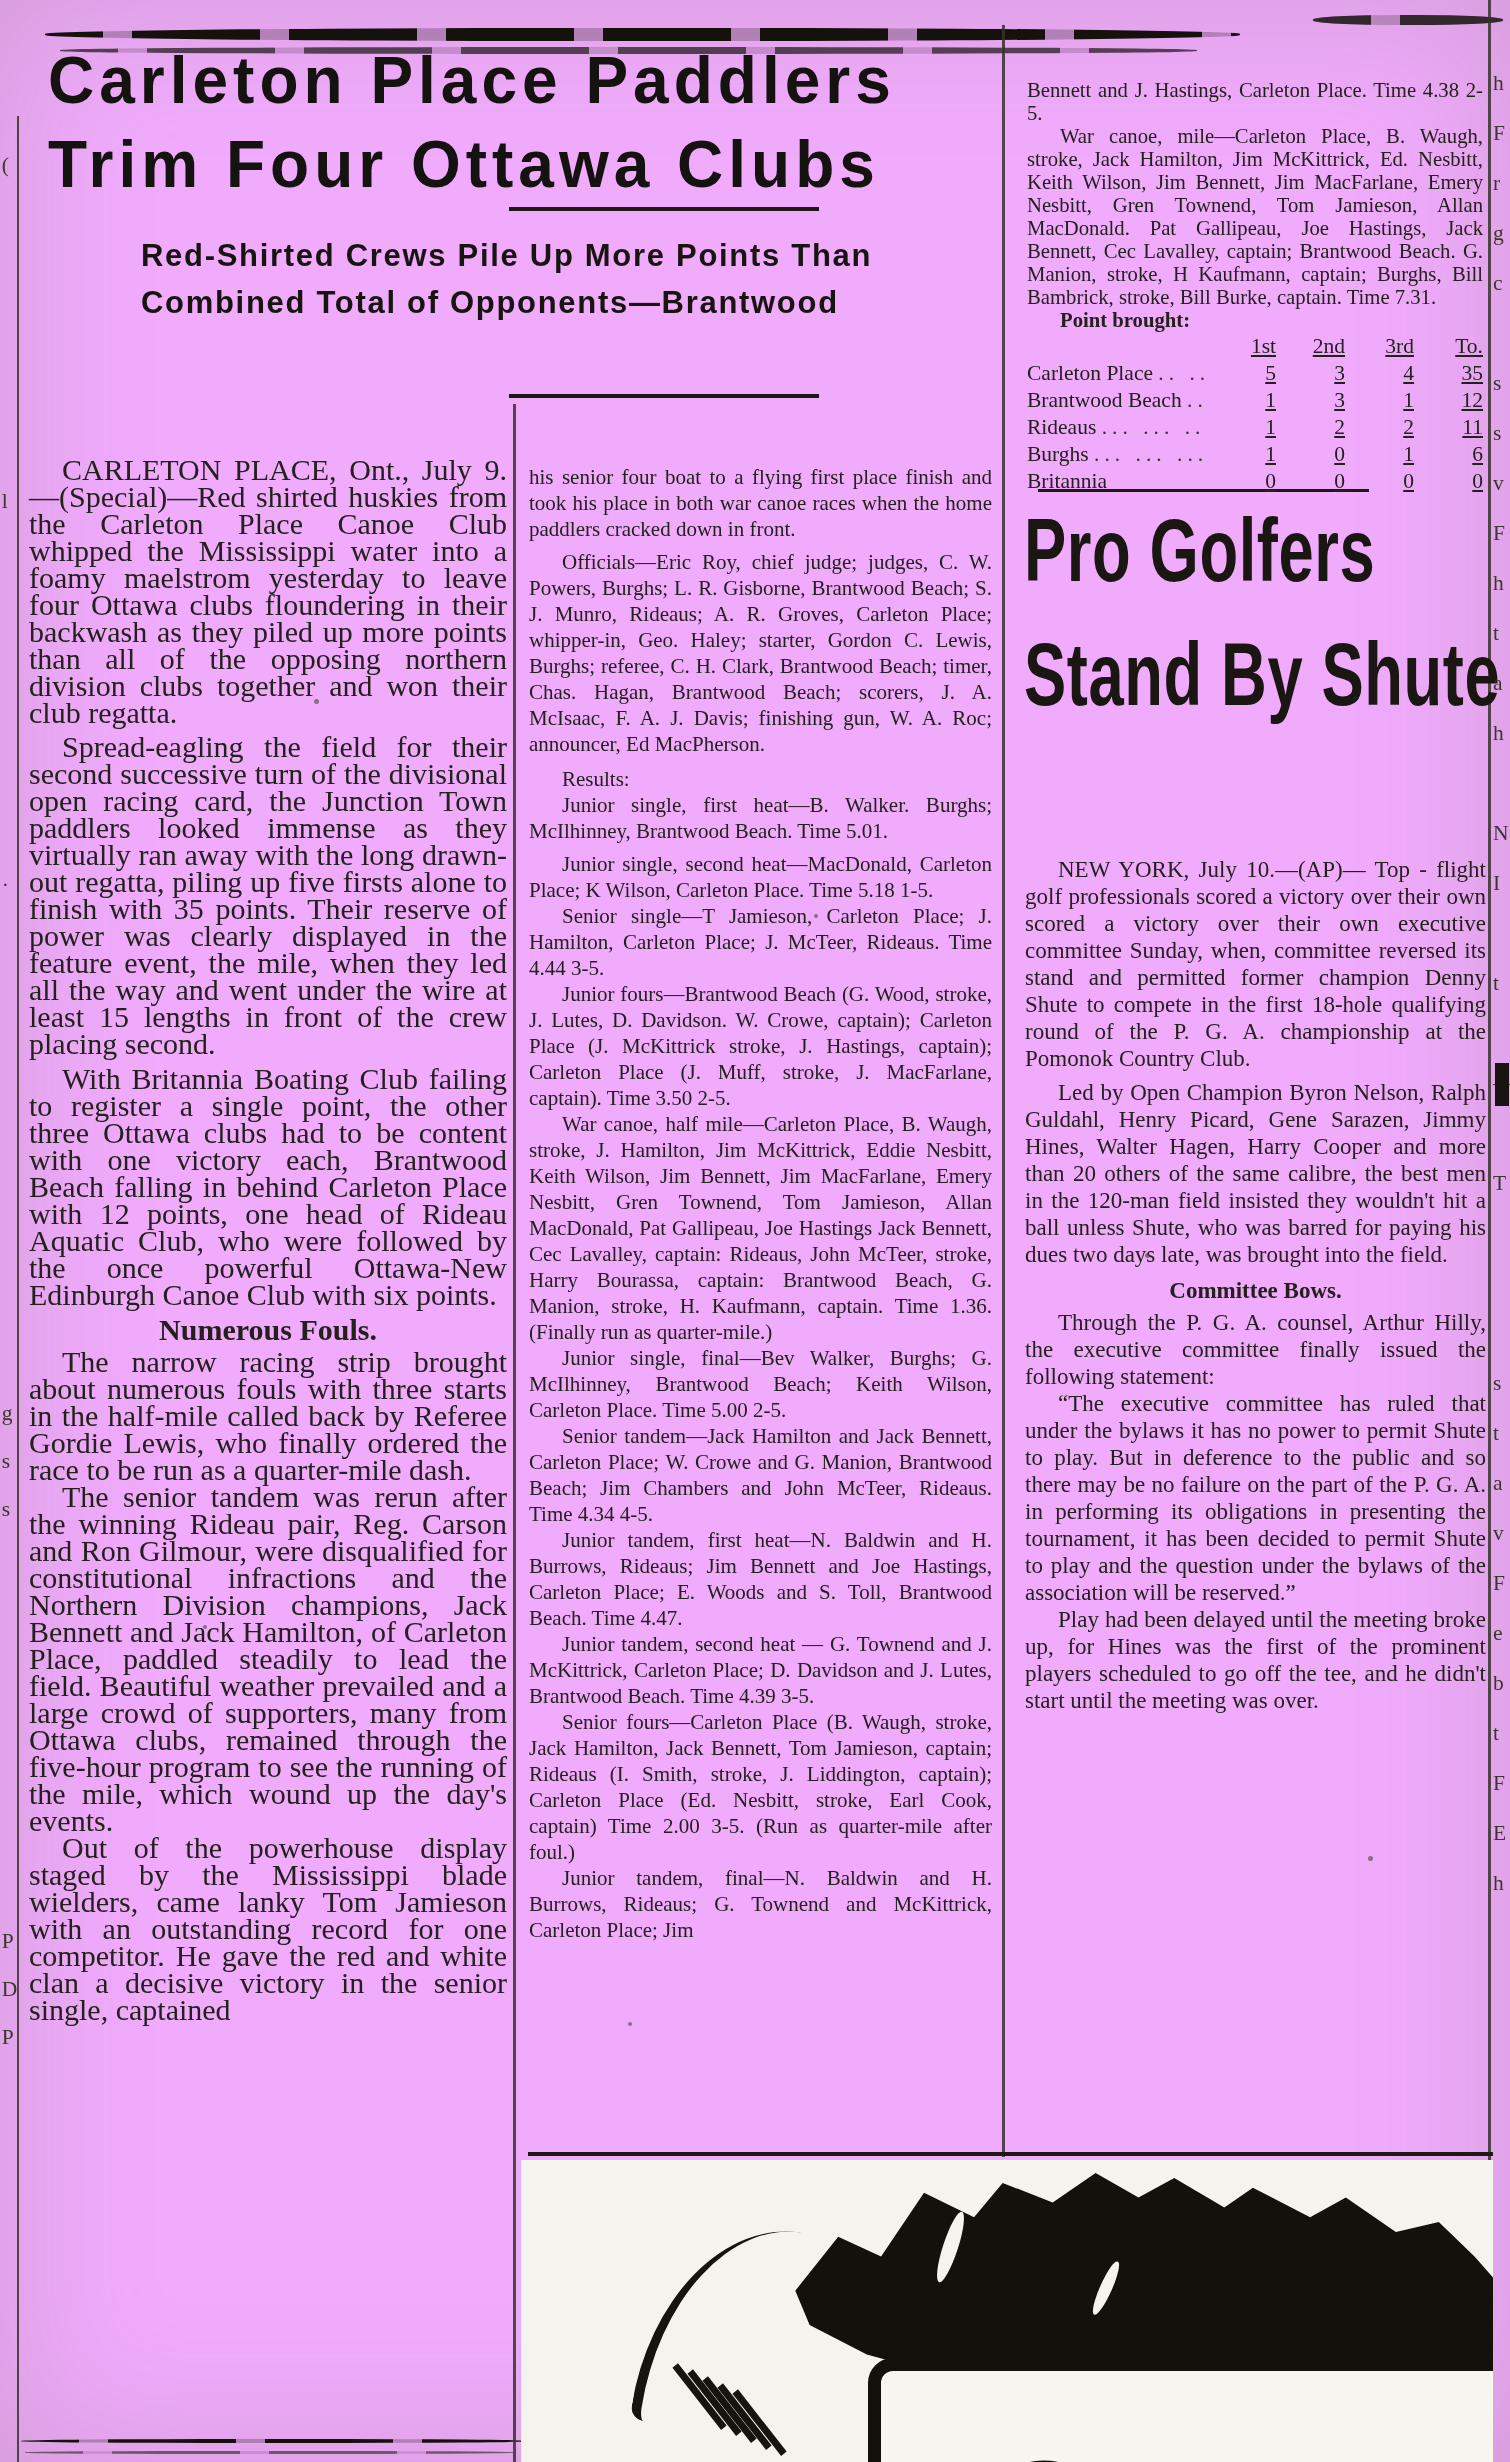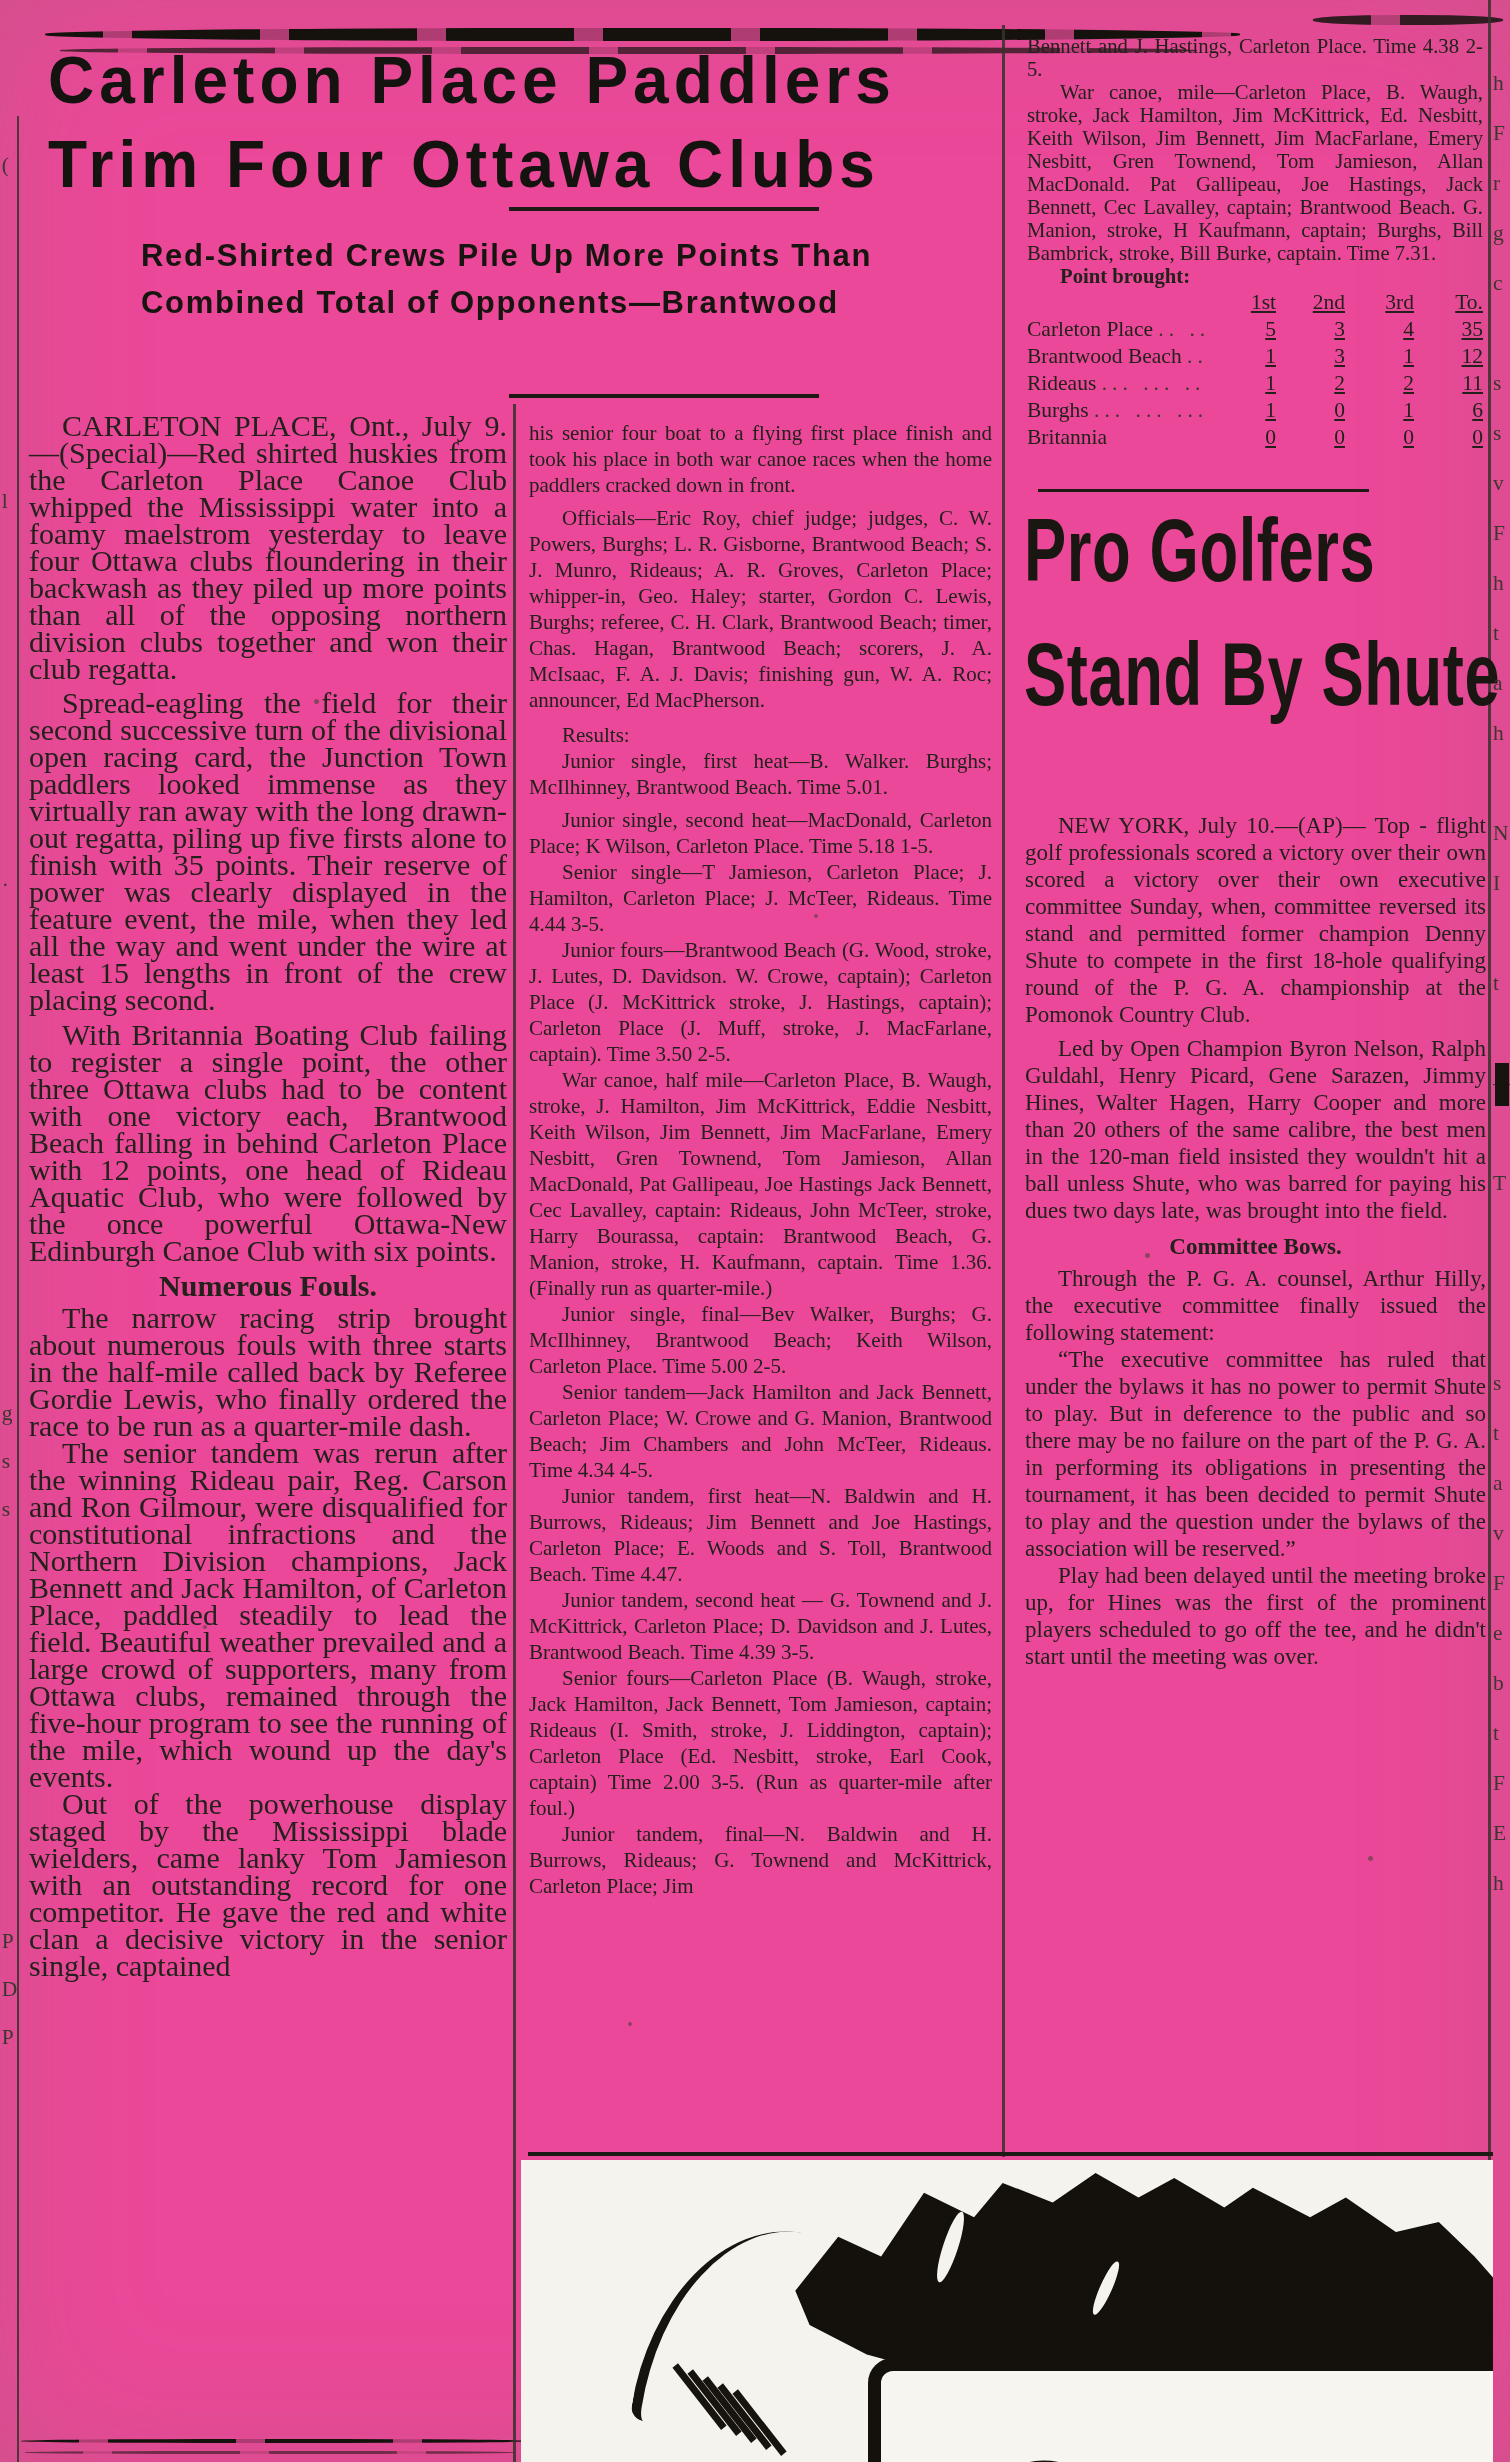--- a/index.html
+++ b/index.html
@@ -1,33 +1,33 @@
 <!DOCTYPE html>
 <html style="font-size:13.2px"><head>
 <meta charset="utf-8">
 <style>
   html,body{margin:0;padding:0;background:#e8e6e0;}
-  .page{position:relative;width:1511px;height:2462px;background:#ec4899;overflow:hidden;
+  .page{position:relative;width:1511px;height:2462px;background:#f0abfc;overflow:hidden;
         font-family:"Liberation Serif", serif;color:#24211c;
         box-shadow:inset 0 0 149px rgba(120,110,95,.25);}
   
   .vrule{position:absolute;width:2.5px;background:#35322b;opacity:.85;}
   .hrule{position:absolute;background:#1d1a15;}
   
   .torn{position:absolute;border-radius:45%;
         background:repeating-linear-gradient(90deg,#15120e 0 58px,rgba(21,18,14,.25) 58px 87px,#15120e 87px 157px);}
   
   .headline{position:absolute;left:48px;top:38px;width:992px;
             font-family:"Liberation Sans",sans-serif;font-weight:700;color:#15130f;
             font-size:64px;line-height:80px;letter-spacing:5px;transform:scaleY(1.05);transform-origin:left top;}
   .subhead{position:absolute;left:141px;top:232px;width:827px;
            font-family:"Liberation Sans",sans-serif;font-weight:700;color:#181511;
            font-size:31px;line-height:47px;letter-spacing:1.7px;}
   
-  .bodycol{position:absolute;text-align:justify;}
+  .bodycol{position:absolute;text-align:justify;margin-top:44px;}
   .col1{left:29px;top:412px;width:478px;font-size:30px;line-height:27px;}
   .col2{left:529px;top:420px;width:463px;font-size:21px;line-height:26px;}
   .col3top{left:1027px;top:35px;width:456px;font-size:20.7px;line-height:23px;}
   .col3golf{left:1025px;top:812px;width:461px;font-size:23px;line-height:27px;}
   .bodycol p{margin:0;text-indent:33px;}
   .bodycol p.sp{margin-top:7.4px;}
   .inhead{font-weight:700;text-align:center;text-indent:0 !important;margin:8.3px 0 5px 0 !important;
           font-family:"Liberation Serif",serif;}
   .reslabel{font-weight:400;text-indent:33px;margin-top:8.3px !important;}
   

